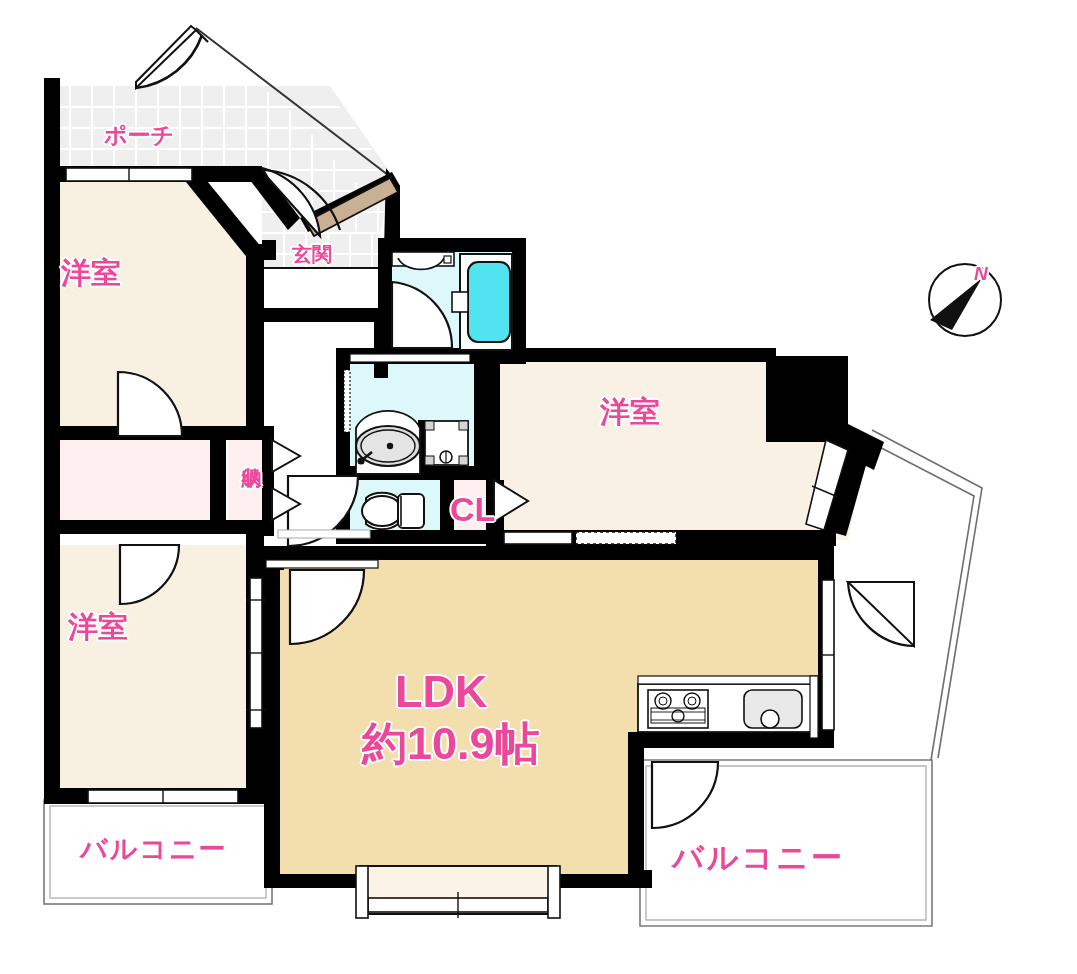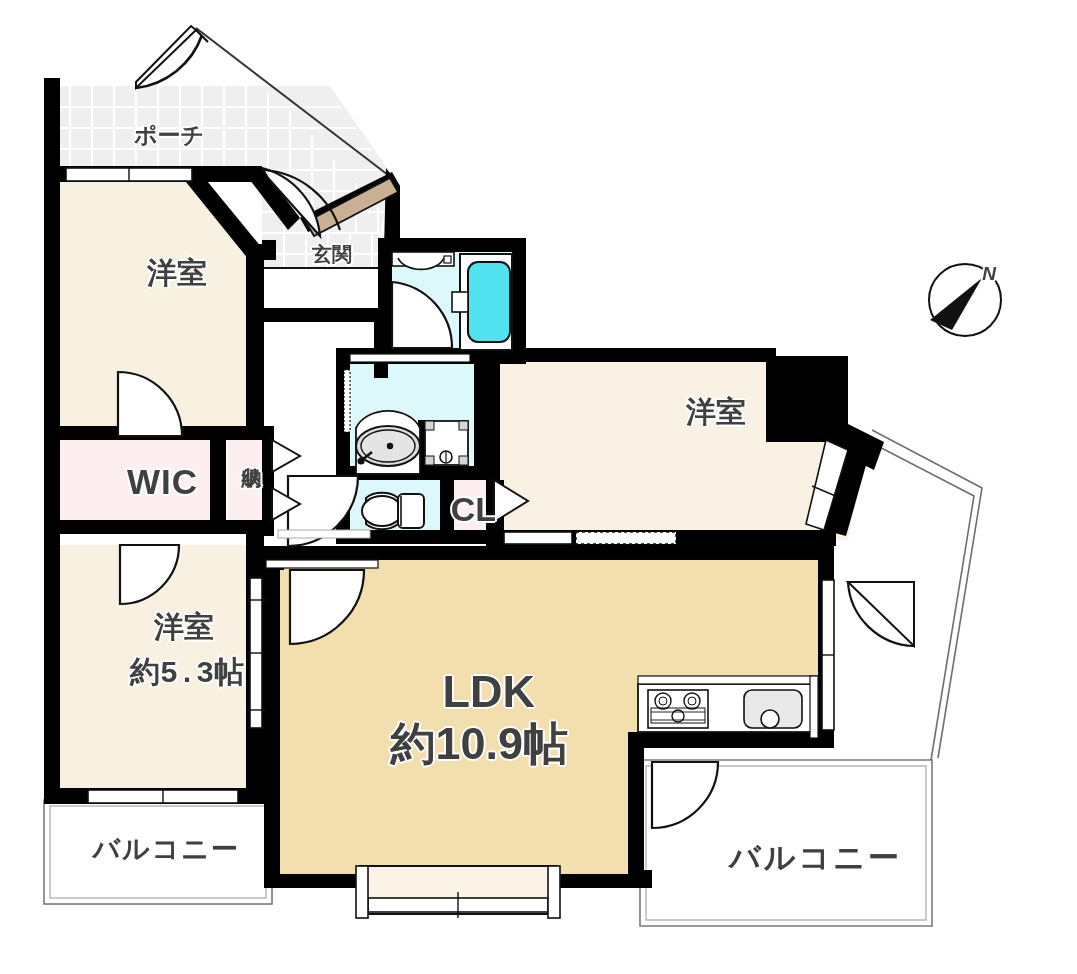--- a/index.html
+++ b/index.html
@@ -1,19 +1,19 @@
 <!DOCTYPE html>
 <html><head>
 <meta charset="utf-8">
 <style>
   html,body{margin:0;padding:0;background:#ffffff;}
   body{font-family:"Liberation Sans","DejaVu Sans",sans-serif;}
   #plan{position:relative;width:1077px;height:974px;background:#ffffff;overflow:hidden;}
   #plan svg{position:absolute;left:0;top:0;}
-  .lbl{position:absolute;color:#404040;font-weight:700;text-align:right;white-space:nowrap;
+  .lbl{position:absolute;color:#ec4899;font-weight:700;text-align:left;white-space:nowrap;
        text-shadow:2px 0 0 #fff,-2px 0 0 #fff,0 2px 0 #fff,0 -2px 0 #fff,
                    1.4px 1.4px 0 #fff,-1.4px 1.4px 0 #fff,1.4px -1.4px 0 #fff,-1.4px -1.4px 0 #fff;
        line-height:1.16;pointer-events:none;}
   .lbl-big{font-size:30px;font-family:Liberation Mono, monospace;}
   .lbl-ldk{font-size:45px;margin-top:32px;}
   .lbl-small{font-size:23px;}
   .lbl-tiny{font-size:20px;}
   .lbl-wic{font-size:35px;letter-spacing:1px;}
   .lbl-cl{font-size:34px;}
   .lbl-vert{font-size:20px;writing-mode:vertical-rl;text-orientation:upright;line-height:1.05;}
@@ -332,28 +332,26 @@
 
   </svg>
 
   <div class="lbl lbl-small" style="left:104px;top:122px;width:100px;">ポーチ</div>
 
   <div class="lbl lbl-tiny" style="left:292px;top:243px;width:60px;">玄関</div>
 
   <div class="lbl lbl-big" style="left:61px;top:258px;width:146px;">洋室</div>
 
   <div class="lbl lbl-big" style="left:68px;top:612px;width:146px;">洋室</div>
-  <div class="lbl lbl-big" style="left:58px;top:657px;width:186px;">約5.3帖</div>
 
   <div class="lbl lbl-big" style="left:600px;top:397px;width:146px;">洋室</div>
 
   <div class="lbl lbl-ldk" style="left:395px;top:634px;width:140px;">LDK</div>
   <div class="lbl lbl-ldk" style="left:362px;top:686px;width:206px;">約10.9帖</div>
 
-  <div class="lbl lbl-wic" style="left:80px;top:462px;width:118px;">WIC</div>
 
   <div class="lbl lbl-vert" style="left:234px;top:452px;width:28px;">収納</div>
 
   <div class="lbl lbl-cl" style="left:450px;top:490px;width:46px;">CL</div>
 
   <div class="lbl lbl-bal" style="left:80px;top:834px;width:160px;">バルコニー</div>
 
   <div class="lbl lbl-bal2" style="left:672px;top:840px;width:230px;">バルコニー</div>
 
   <div class="lbl lbl-n" style="left:974px;top:263px;width:22px;">N</div>

